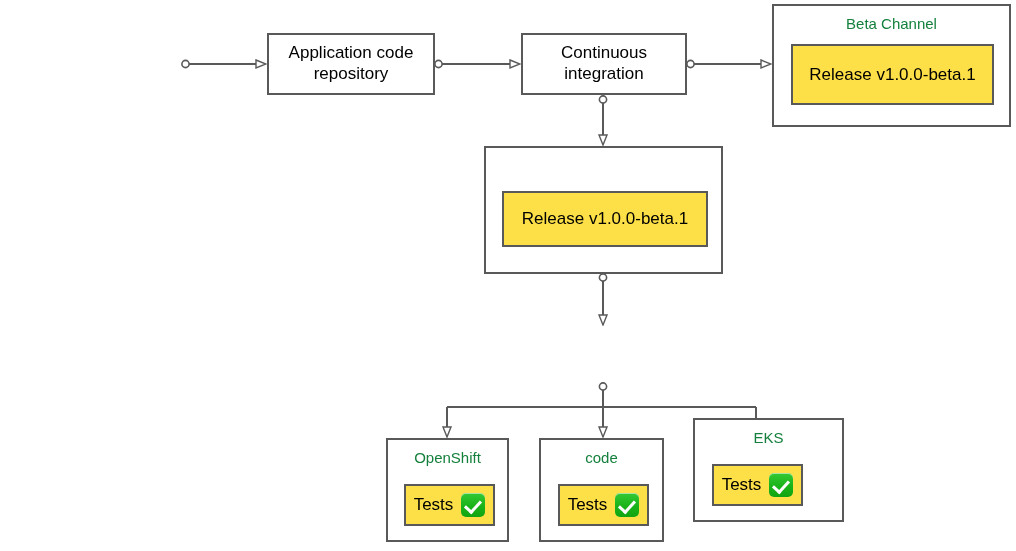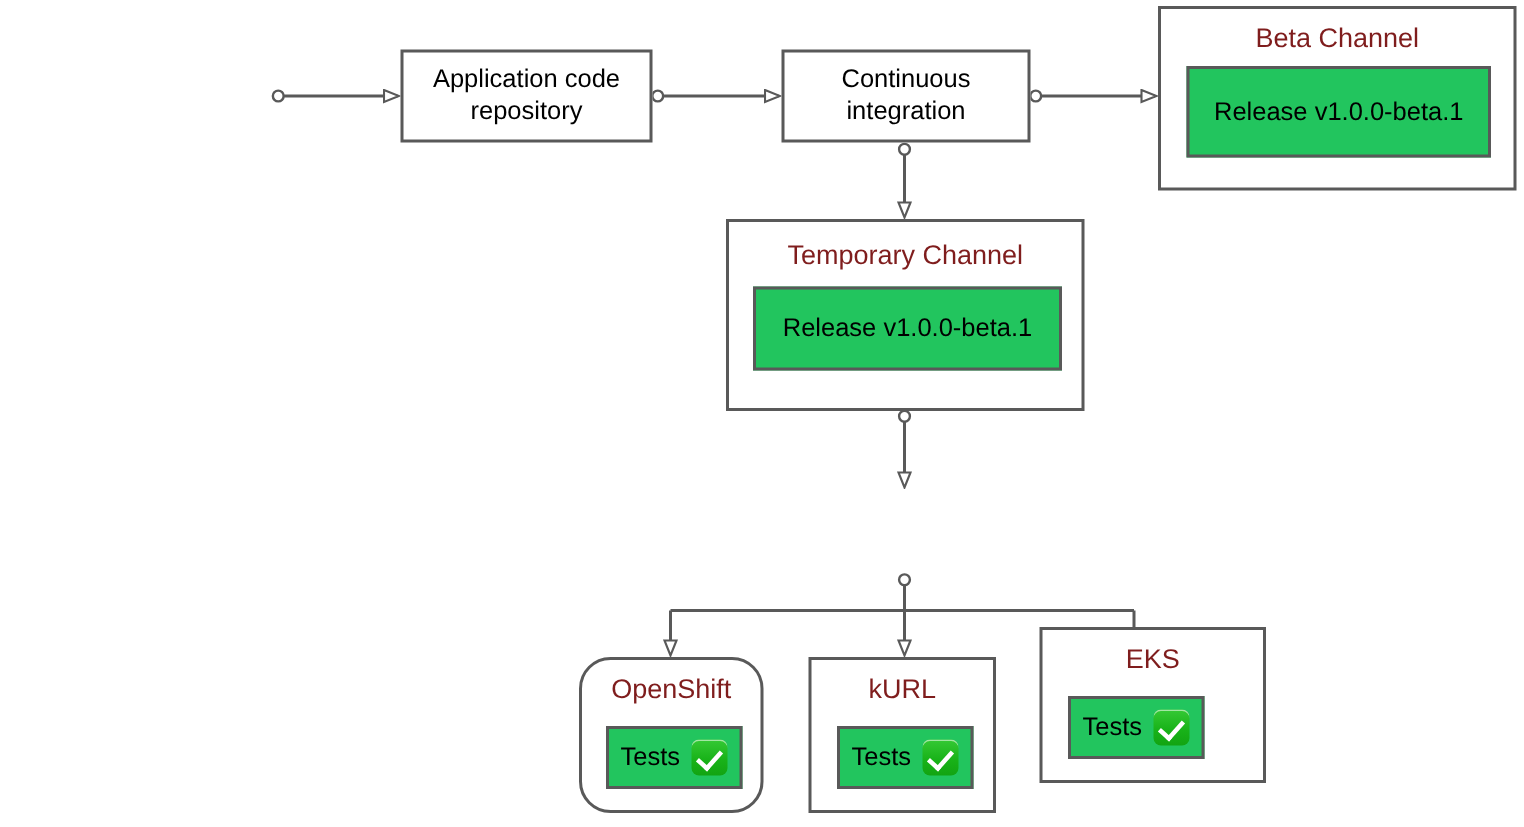--- a/index.html
+++ b/index.html
@@ -52,27 +52,27 @@
     position: absolute;
     box-sizing: border-box;
     background: #ffffff;
     border: 2px solid #595959;
   }
   .container-title {
     position: absolute;
     left: 0;
     right: 0;
     text-align: center;
-    font-size: 18px;
-    color: #7f1d1d;
+    font-size: 15px;
+    color: #15803d;
   }
   .inner-box {
     position: absolute;
     box-sizing: border-box;
-    background: #22c55e;
+    background: #fde047;
     border: 2px solid #595959;
     display: flex;
     align-items: center;
     justify-content: center;
   }
   .inner-label {
     font-size: 17px;
     color: #000000;
     white-space: nowrap;
   }
@@ -162,39 +162,38 @@
   </div>
 
   <div class="container-node" style="left:772px; top:4px; width:239px; height:123px;">
     <div class="container-title" style="top:9px;">Beta Channel</div>
     <div class="inner-box" style="left:17px; top:38px; width:203px; height:61px;">
       <span class="inner-label">Release v1.0.0-beta.1</span>
     </div>
   </div>
 
   <div class="container-node" style="left:484px; top:146px; width:239px; height:128px;">
-    <div class="container-title" style="top:12px;">Temporary Channel</div>
     <div class="inner-box" style="left:16px; top:43px; width:206px; height:56px;">
       <span class="inner-label">Release v1.0.0-beta.1</span>
     </div>
   </div>
 
 
-  <div class="container-node" style="left:386px; top:438px; width:123px; height:104px;border-radius:21px;">
+  <div class="container-node" style="left:386px; top:438px; width:123px; height:104px;">
     <div class="container-title" style="top:9px;">OpenShift</div>
     <div class="inner-box" style="left:16px; top:44px; width:91px; height:42px;">
       <div class="tests-row">
         <span class="inner-label">Tests</span>
         <span class="check-badge"></span>
       </div>
     </div>
   </div>
 
   <div class="container-node" style="left:539px; top:438px; width:125px; height:104px;">
-    <div class="container-title" style="top:9px;">kURL</div>
+    <div class="container-title" style="top:9px;">code</div>
     <div class="inner-box" style="left:17px; top:44px; width:91px; height:42px;">
       <div class="tests-row">
         <span class="inner-label">Tests</span>
         <span class="check-badge"></span>
       </div>
     </div>
   </div>
 
   <div class="container-node" style="left:693px; top:418px; width:151px; height:104px;">
     <div class="container-title" style="top:9px;">EKS</div>

